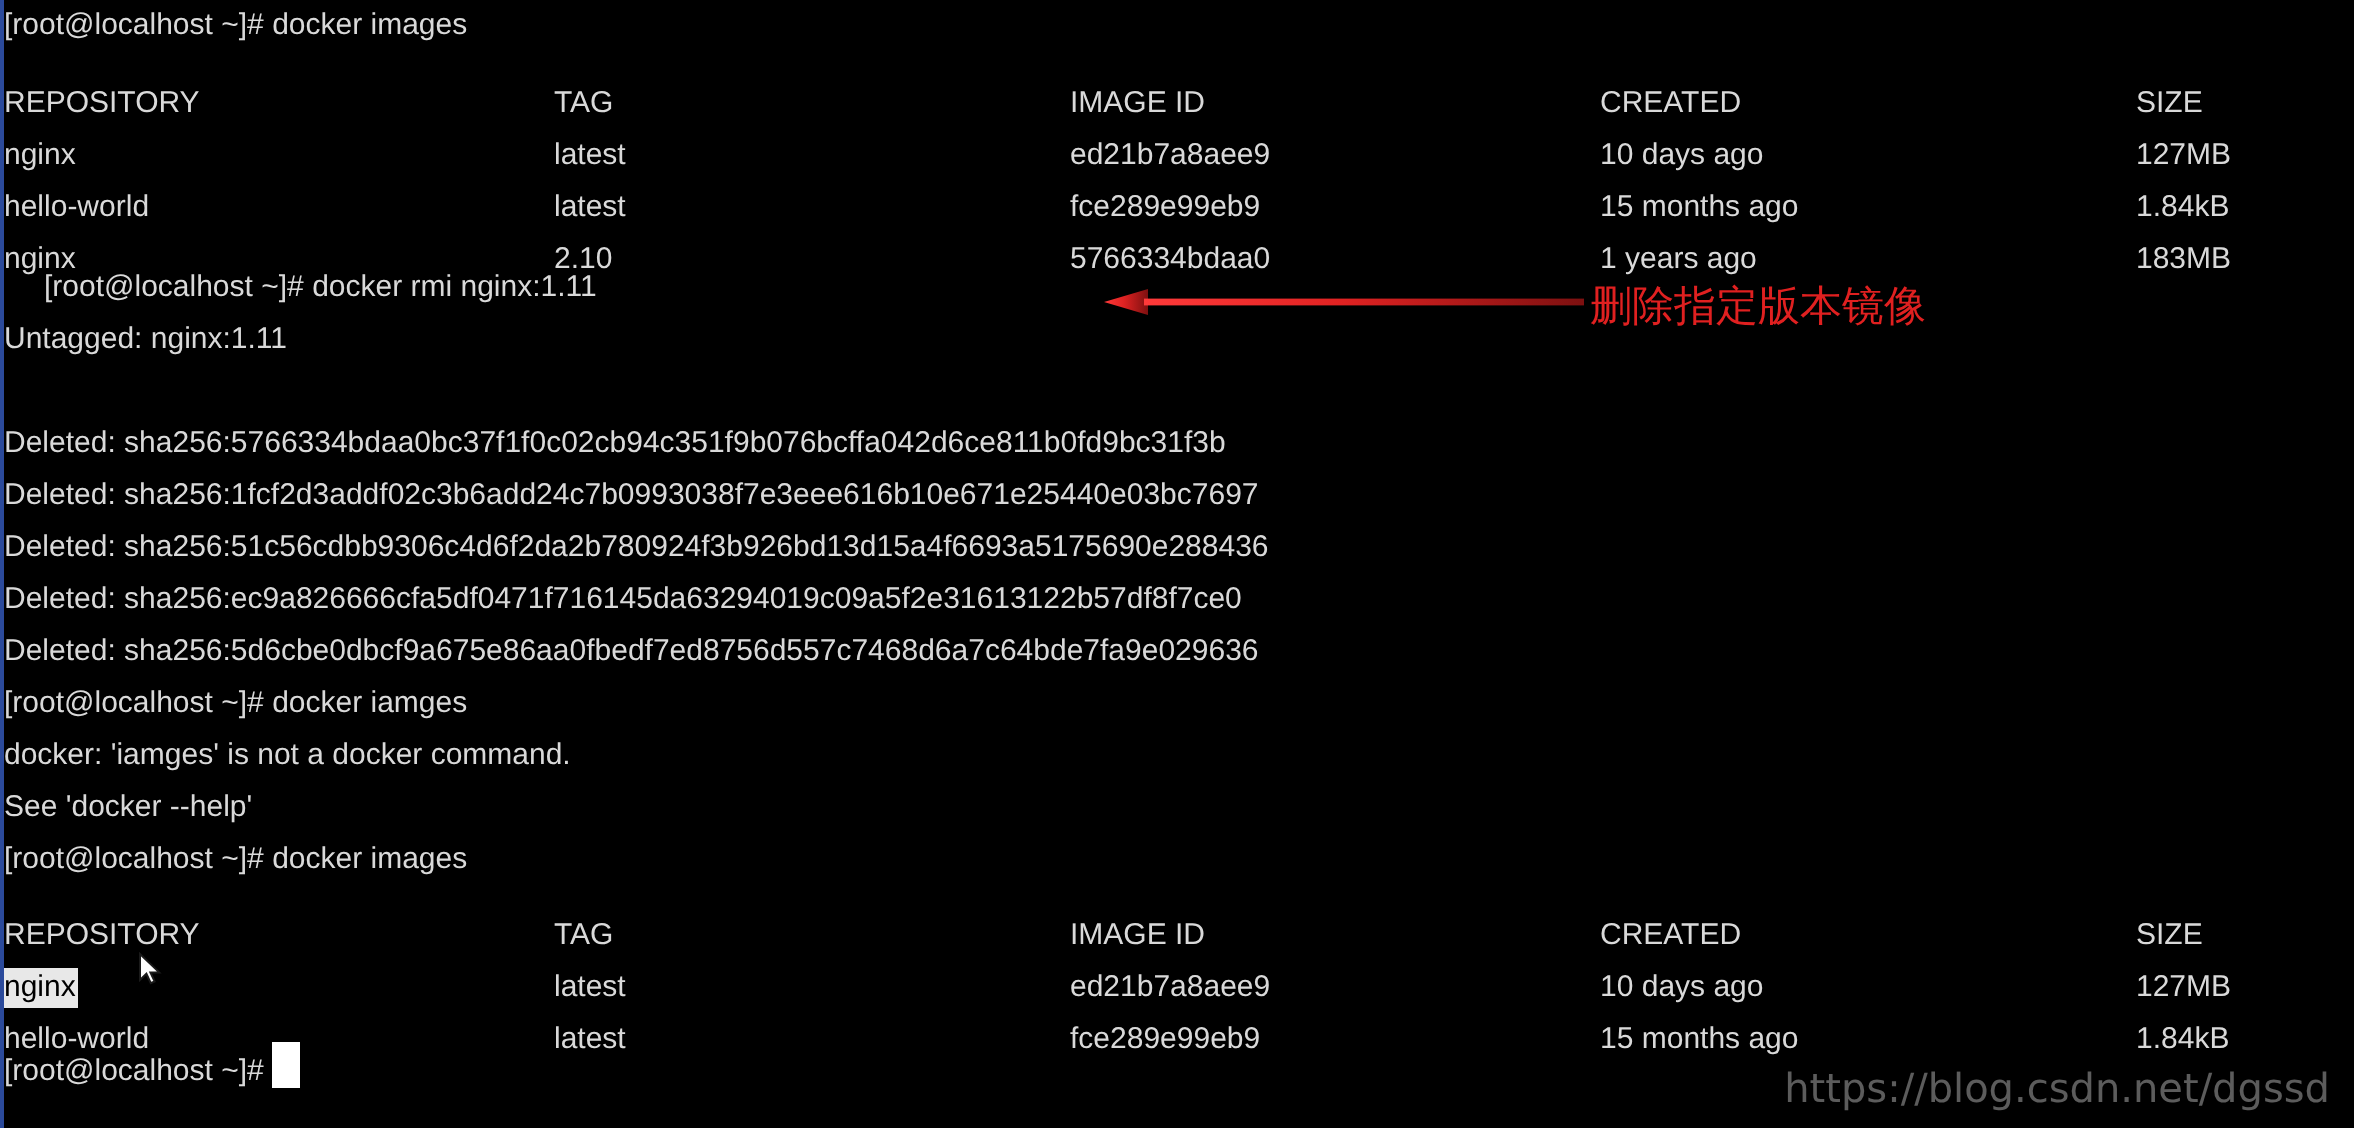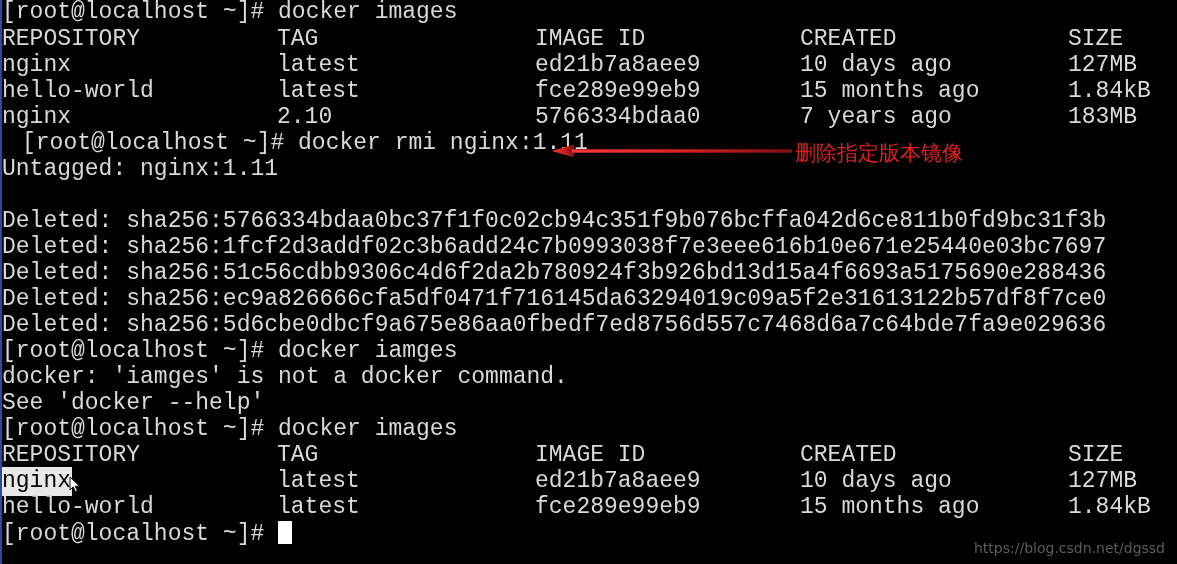--- a/index.html
+++ b/index.html
@@ -34,30 +34,30 @@
     height: 564px;
     padding: 0;
   }
   .line {
     position: absolute;
     left: 2px;
     height: 25px;
     line-height: 25px;
     white-space: pre;
     color: #d9d9d9;
-    font-size: 23px;
+    font-size: 15px;
     letter-spacing: 0px;
-    font-family: Liberation Mono, monospace;
+    font-family: Liberation Sans, sans-serif;
   }
   .line .col {
     display: inline-block;
     white-space: pre;
   }
   
-  .c-repo  { width: 275px; }
+  .c-repo  { width: 275px; margin-top: 12px; }
   .c-tag   { width: 258px; }
   .c-id    { width: 265px; }
   .c-created { width: 268px; }
 
   .sel {
     background: #e8e8e8;
     color: #000000;
     padding: 1px 1px 2px 1px;
     margin: 0 -1px;
   }
@@ -100,21 +100,21 @@
     white-space: pre;
     font-family: "DejaVu Sans", "Liberation Sans", sans-serif;
     z-index: 9;
   }
 
   #watermark {
     position: absolute;
     right: 12px;
     bottom: 8px;
     color: #5c5c5c;
-    font-size: 14px;
+    font-size: 20px;
     font-family: "DejaVu Sans", "Liberation Sans", sans-serif;
     white-space: pre;
     z-index: 9;
   }
 </style>
 </head>
 <body>
 
 <div id="terminal">
 
@@ -123,21 +123,21 @@
   <div id="screen">
 
     <div class="line" style="top:0px;"><span>[root@localhost ~]# </span><span>docker images</span></div>
 
     <div class="line" style="top:27px;"><span class="col c-repo">REPOSITORY</span><span class="col c-tag">TAG</span><span class="col c-id">IMAGE ID</span><span class="col c-created">CREATED</span><span class="col">SIZE</span></div>
 
     <div class="line" style="top:53px;"><span class="col c-repo">nginx</span><span class="col c-tag">latest</span><span class="col c-id">ed21b7a8aee9</span><span class="col c-created">10 days ago</span><span class="col">127MB</span></div>
 
     <div class="line" style="top:79px;"><span class="col c-repo">hello-world</span><span class="col c-tag">latest</span><span class="col c-id">fce289e99eb9</span><span class="col c-created">15 months ago</span><span class="col">1.84kB</span></div>
 
-    <div class="line" style="top:105px;"><span class="col c-repo">nginx</span><span class="col c-tag">2.10</span><span class="col c-id">5766334bdaa0</span><span class="col c-created">7 years ago</span><span class="col">183MB</span></div>
+    <div class="line" style="top:105px;"><span class="col c-repo">nginx</span><span class="col c-tag">2.10</span><span class="col c-id">5766334bdaa0</span><span class="col c-created">1 years ago</span><span class="col">183MB</span></div>
 
     <div class="line" style="top:131px;margin-left:20px;"><span>[root@localhost ~]# </span><span>docker rmi nginx:1.11</span></div>
 
     <div class="line" style="top:157px;">Untagged: nginx:1.11</div>
     <div class="line" style="top:209px;">Deleted: sha256:5766334bdaa0bc37f1f0c02cb94c351f9b076bcffa042d6ce811b0fd9bc31f3b</div>
     <div class="line" style="top:235px;">Deleted: sha256:1fcf2d3addf02c3b6add24c7b0993038f7e3eee616b10e671e25440e03bc7697</div>
     <div class="line" style="top:261px;">Deleted: sha256:51c56cdbb9306c4d6f2da2b780924f3b926bd13d15a4f6693a5175690e288436</div>
     <div class="line" style="top:287px;">Deleted: sha256:ec9a826666cfa5df0471f716145da63294019c09a5f2e31613122b57df8f7ce0</div>
     <div class="line" style="top:313px;">Deleted: sha256:5d6cbe0dbcf9a675e86aa0fbedf7ed8756d557c7468d6a7c64bde7fa9e029636</div>
 

